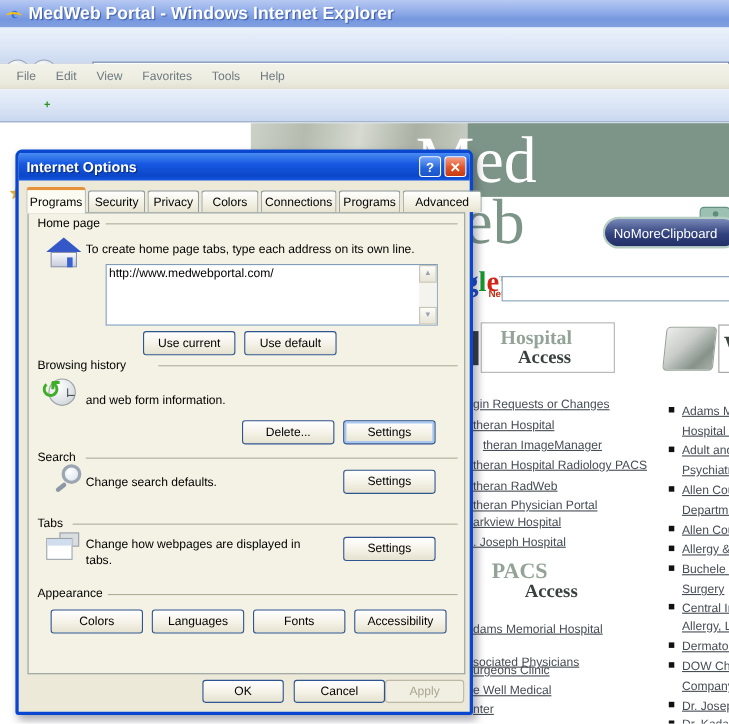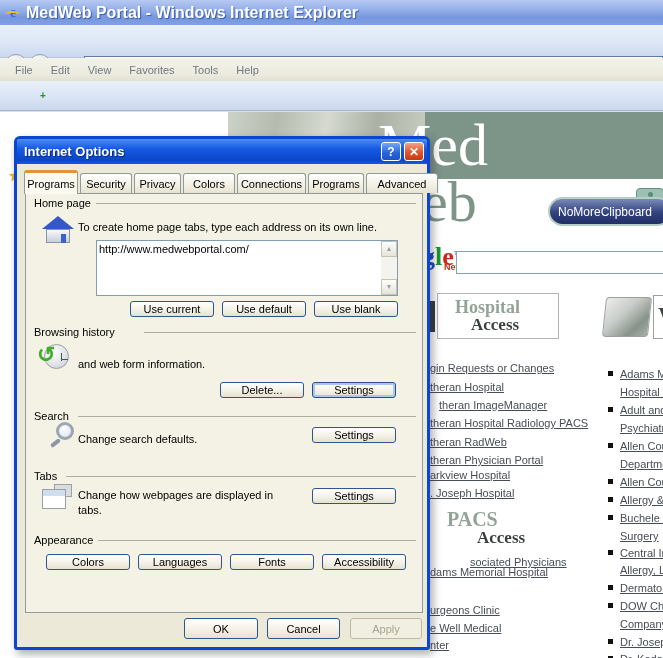--- a/index.html
+++ b/index.html
@@ -104,21 +104,21 @@
   .tbtn.close { left:387px; background:linear-gradient(180deg,#f5a088,#e05428 55%,#c43a12); }
   .dtab { position:absolute; top:34px; height:20px; font-size:11px; color:#000;
     background:linear-gradient(180deg,#ffffff,#f2f0e2 60%,#e6e3d1); border:1px solid #919b9c;
     border-bottom:none; border-radius:3px 3px 0 0; display:flex; align-items:center; justify-content:center; }
   .dtab.active { top:31px; height:24px; background:#fcfbf2; border-top:3px solid #e79239; z-index:3; }
   .dpanel { position:absolute; left:8px; top:54px; width:398px; height:420px;
     background:#f4f2e4; border:1px solid #919b9c; }
   .sec { position:absolute; font-size:11px; color:#000; }
   .secline { position:absolute; height:1px; background:#b0ad9c; }
   .desc { position:absolute; font-size:11px; color:#000; line-height:15px; }
-  .xpbtn { position:absolute; height:16px; font-size:11px; color:#000; text-align:center;
+  .xpbtn { position:absolute; height:22px; font-size:11px; color:#000; text-align:center;
     font-family:"Liberation Sans",sans-serif;
     background:linear-gradient(180deg,#ffffff 0%,#f4f1e6 55%,#e6e2d0 100%);
     border:1px solid #2f5590; border-radius:3px; display:flex; align-items:center; justify-content:center; }
   .xpbtn.focusglow { box-shadow:inset 0 0 0 2px #a9c8f1; border-color:#2a4d8f; }
   .xpbtn.disabled { color:#a9a592; border-color:#bdb9a6; background:#f1efe1; }
   
   .home-ico { position:absolute; left:14px; top:22px; width:36px; height:30px; }
   .home-roof { position:absolute; left:2px; top:0; width:0; height:0;
     border-left:16px solid transparent; border-right:16px solid transparent;
     border-bottom:13px solid #3458c8; }
@@ -221,21 +221,21 @@
   <div class="abs weblink" style="left:430px; top:454px;">theran Physician Portal</div>
   <div class="abs weblink" style="left:430px; top:469px;">arkview Hospital</div>
   <div class="abs weblink" style="left:430px; top:487px;">. Joseph Hospital</div>
 
   <div class="abs">
     <span class="abs serif-gray" style="left:447px; top:508px; font-size:20px;">PACS</span>
     <span class="abs serif-dark" style="left:477px; top:528px; font-size:17px;">Access</span>
   </div>
 
   <div class="abs weblink" style="left:430px; top:566px;">dams Memorial Hospital</div>
-  <div class="abs weblink" style="left:430px; top:556px;padding-left:40px;">sociated Physicians</div>
+  <div class="abs weblink" style="left:430px; top:596px;">sociated Physicians</div>
   <div class="abs weblink" style="left:430px; top:604px;">urgeons Clinic</div>
   <div class="abs weblink" style="left:430px; top:622px;">e Well Medical</div>
   <div class="abs weblink" style="left:430px; top:639px;">nter</div>
 
   <div class="abs wa-icon"></div>
   <div class="abs wa-box">W</div>
 
   <div class="abs dirrow" style="left:608px; top:364px;"><span class="sqbullet"></span><span class="weblink">Adams Me</span></div>
   <div class="abs dirrow" style="left:620px; top:382px;"><span class="weblink">Hospital HI</span></div>
   <div class="abs dirrow" style="left:608px; top:400px;"><span class="sqbullet"></span><span class="weblink">Adult and</span></div>
@@ -282,21 +282,20 @@
       <div class="desc" style="left:52px; top:26px; width:330px;">To create home page tabs, type each address on its own line.</div>
       <div class="homearea">
         <textarea style="position: absolute; left: 2px; top: 2px; width: 280px; height: 50px; border: none; outline: none; resize: none; font-family: &quot;Liberation Sans&quot;, sans-serif; font-size: 11px; background: transparent;">http://www.medwebportal.com/</textarea>
         <div class="mini-scroll">
           <div class="mini-btn" style="top:0;">▲</div>
           <div class="mini-btn" style="top:38px;">▼</div>
         </div>
       </div>
       <div class="xpbtn" style="left:104px; top:107px; width:84px;">Use current</div>
       <div class="xpbtn" style="left:196px; top:107px; width:84px;">Use default</div>
-      <div class="xpbtn" style="left:288px; top:107px; width:84px;">Use blank</div>
 
       <div class="sec" style="left:8px; top:132px;">Browsing history</div>
       <div class="secline" style="left:118px; top:138px; width:272px;"></div>
       <div class="hist-ico">
         <div class="hist-face">
             <div class="hist-hand1"></div>
             <div class="hist-hand2"></div>
           </div>
         <div class="hist-arrow">↺</div>
       </div>
@@ -332,17 +331,17 @@
 
       <div class="sec" style="left:8px; top:340px;">Appearance</div>
       <div class="secline" style="left:72px; top:346px; width:318px;"></div>
       <div class="xpbtn" style="left:20px; top:360px; width:84px;">Colors</div>
       <div class="xpbtn" style="left:112px; top:360px; width:84px;">Languages</div>
       <div class="xpbtn" style="left:204px; top:360px; width:84px;">Fonts</div>
       <div class="xpbtn" style="left:296px; top:360px; width:84px;">Accessibility</div>
     </div>
 
     <div class="xpbtn" style="left:167px; top:479px; width:74px; height:21px;">OK</div>
-    <div class="xpbtn" style="left:250px; top:479px; width:73px; height:21px;">Cancel</div>
+    <div class="xpbtn" style="left:250px; top:479px; width:83px; height:21px;">Cancel</div>
     <div class="xpbtn disabled" style="left:333px; top:479px; width:72px; height:21px;">Apply</div>
   </div>
 
 </div>
 
 </body></html>

